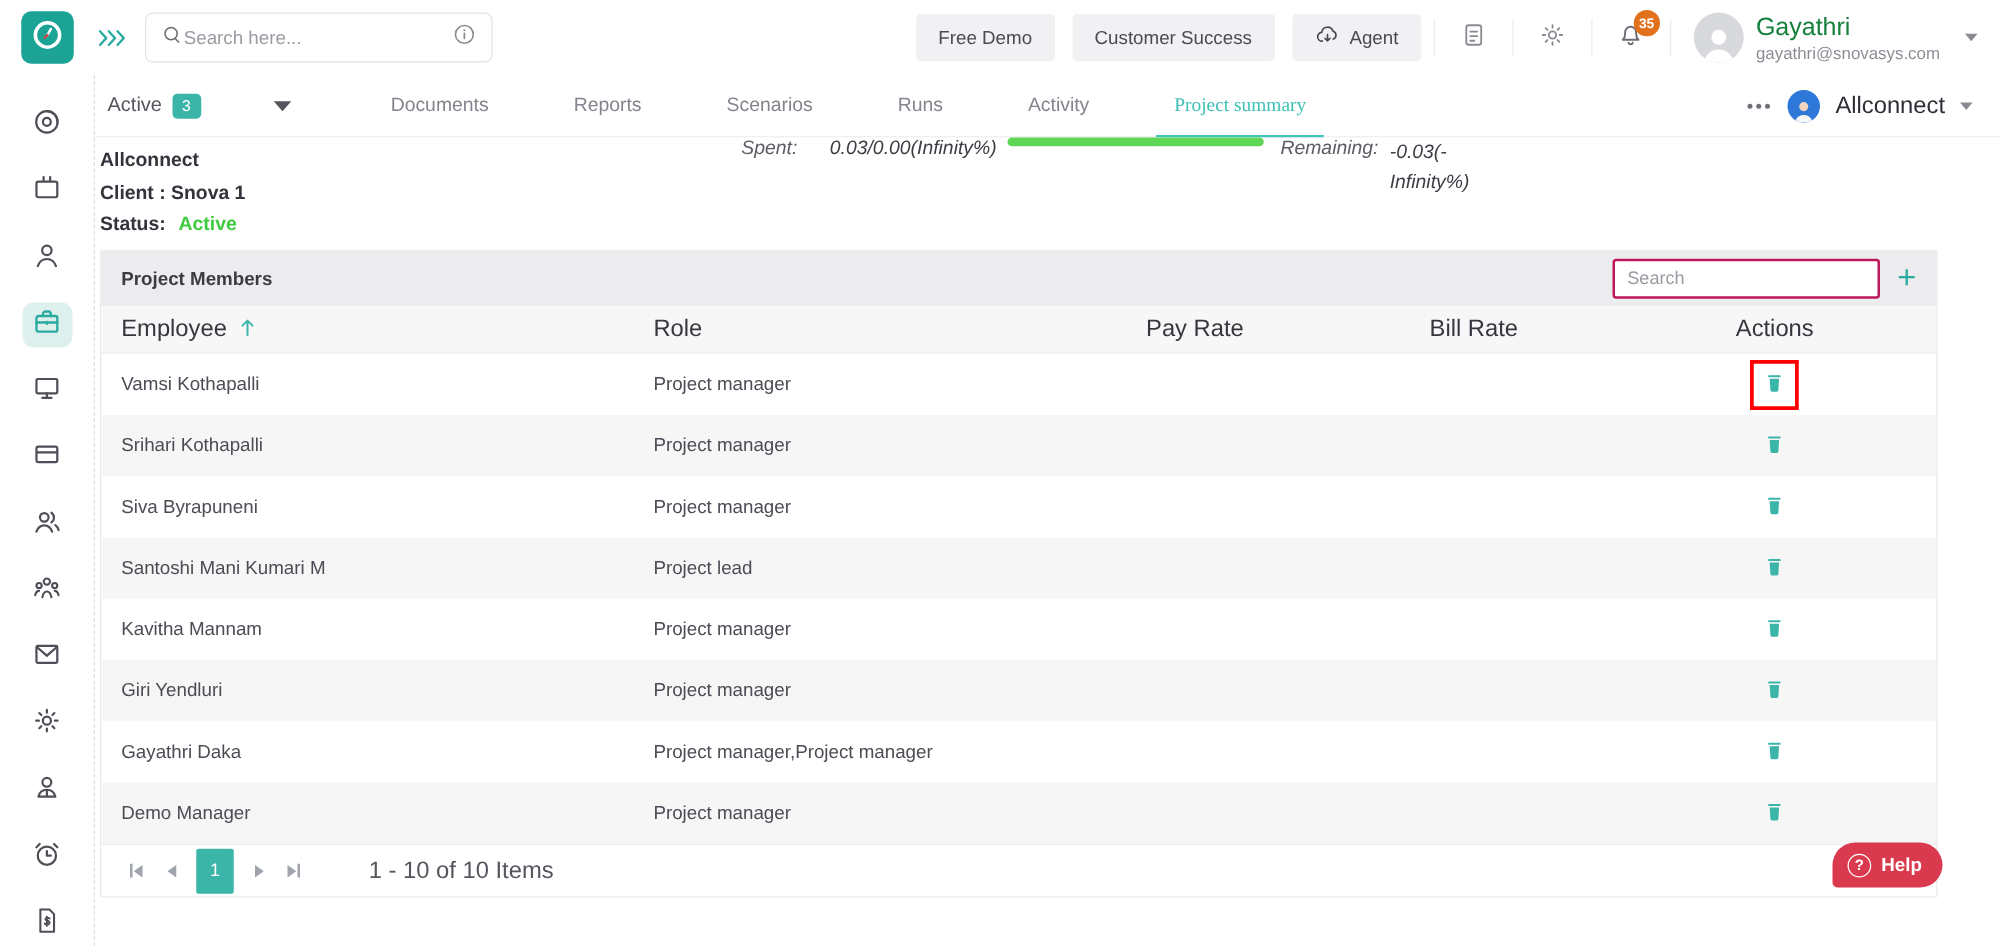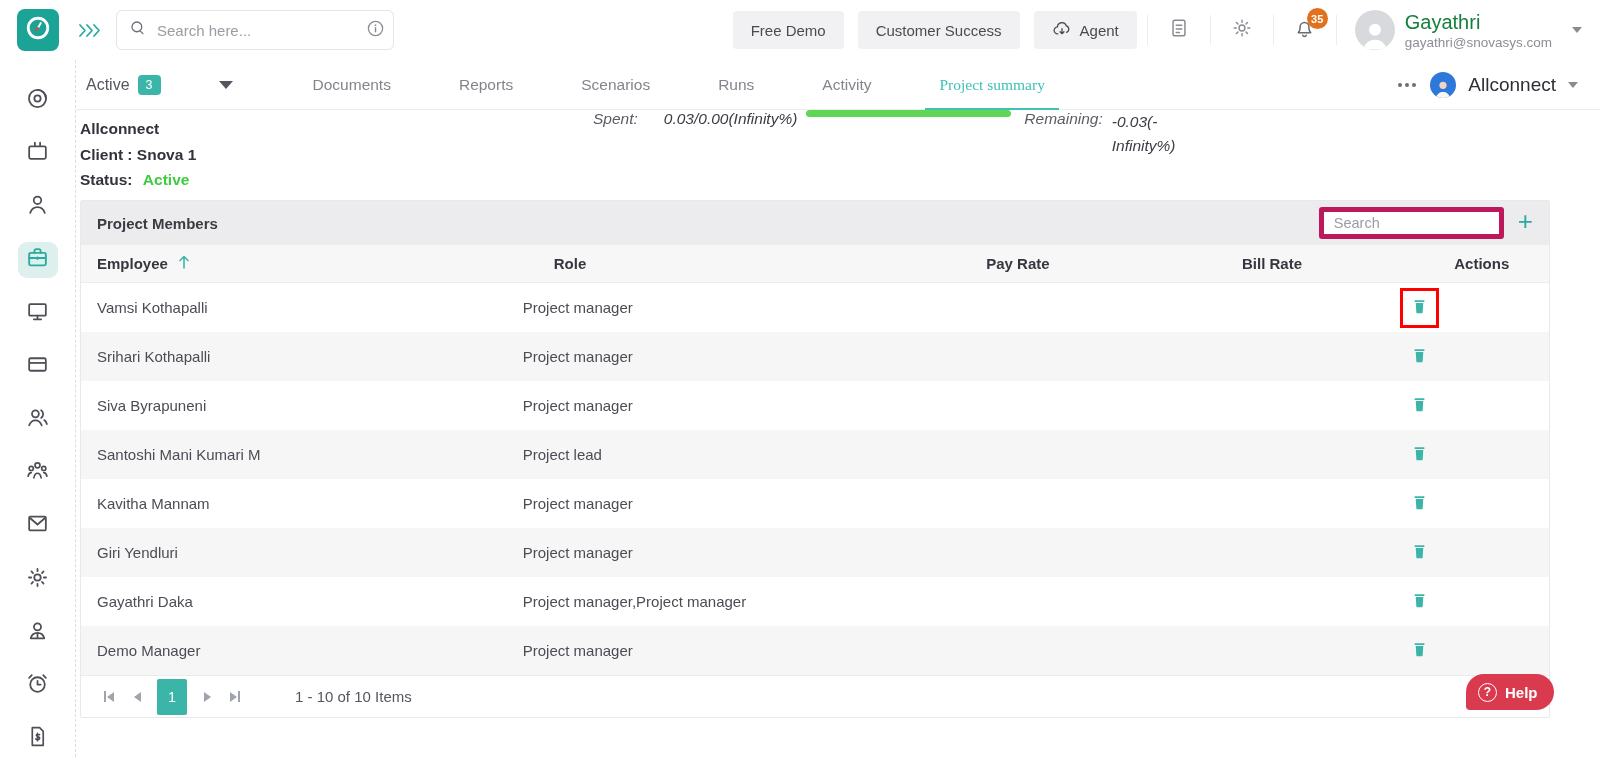--- a/index.html
+++ b/index.html
@@ -4,21 +4,21 @@
 <style>
   * { margin:0; padding:0; box-sizing:border-box; }
   html,body { width:1600px; height:757px; background:#fff; font-family:"Liberation Sans", sans-serif; }
   .page { position:relative; width:1600px; height:757px; overflow:hidden; background:#fff; }
 
   
   .topbar { position:absolute; top:0; left:0; width:1600px; height:60px; background:#fff; display:flex; align-items:center; z-index:5; }
   .logo-wrap { width:76px; display:flex; justify-content:center; }
   .logo { width:42px; height:42px; background:#1ba396; border-radius:8px; display:flex; align-items:center; justify-content:center; cursor:pointer; }
   .chevrons { margin-left:2px; margin-right:14px; display:flex; align-items:center; cursor:pointer; }
-  .searchbox { width:278px; height:40px; border:1px solid #e3e3e8; border-radius:6px; display:flex; align-items:center; padding:0 12px; gap:10px; background:#fff; }
+  .searchbox { width:278px; height:40px; border:1px solid #e3e3e8; border-radius:6px; display:flex; align-items:center; padding:0 12px; background:#fff; }
   .searchbox input { border:none; outline:none; flex:1; font-size:15px; color:#555; font-family:"Liberation Sans",sans-serif; background:transparent; }
   .searchbox input::placeholder { color:#9b9ba3; }
   .topbar-right { margin-left:auto; display:flex; align-items:center; padding-right:18px; }
   .pill-btn { background:#f1f1f4; border:none; border-radius:4px; padding:0 18px; height:38px; font-size:15px; color:#4a4a52; font-family:"Liberation Sans",sans-serif; cursor:pointer; display:flex; align-items:center; gap:8px; margin-left:14px; }
   .vsep { width:1px; height:30px; background:#ececef; margin:0 10px; }
   .icon-btn { width:42px; height:40px; display:flex; align-items:center; justify-content:center; cursor:pointer; position:relative; }
   .badge { position:absolute; top:-2px; right:-2px; min-width:21px; height:21px; border-radius:50%; background:#e2711d; color:#fff; font-size:11px; font-weight:bold; display:flex; align-items:center; justify-content:center; }
   .user-chip { display:flex; align-items:center; gap:10px; margin-left:8px; cursor:pointer; }
   .avatar { width:40px; height:40px; border-radius:50%; background:#d8d9dd; overflow:hidden; display:flex; align-items:flex-end; justify-content:center; }
   .user-name { font-size:20px; color:#15803d; line-height:1.25; }
@@ -57,39 +57,39 @@
   .muted-label { font-size:15.5px; color:#5c5c65; }
   .spent-value { font-size:15.5px; color:#3c3c44;margin-left:17px; }
   .progress { width:205px; height:7px; border-radius:4px; background:#5fd655; }
   .remaining-value { width:96px; font-size:15.5px; color:#3c3c44; line-height:1.55; overflow-wrap:anywhere; }
 
   
   .panel { position:absolute; top:200px; left:80px; width:1470px; border:1px solid #e9e9ec; border-radius:2px; background:#fff; }
   .panel-head { height:44px; background:#ececee; display:flex; align-items:center; padding:0 12px 0 16px; }
   .panel-title { font-size:15px; font-weight:bold; color:#3b3b44; }
   .panel-head-right { margin-left:auto; display:flex; align-items:center; gap:14px; }
-  .member-search { width:185px; height:32px; border:5px solid #be185d; border-radius:3px; padding:0 10px; font-size:14.5px; color:#555; outline:none; font-family:"Liberation Sans",sans-serif; background:#fff; }
+  .member-search { width:214px; height:32px; border:2px solid #be185d; border-radius:3px; padding:0 10px; font-size:14.5px; color:#555; outline:none; font-family:"Liberation Sans",sans-serif; background:#fff; }
   .member-search::placeholder { color:#9b9ba3; }
   .add-btn { background:none; border:none; color:#2aab9f; font-size:26px; line-height:1; cursor:pointer; padding:0 4px 4px 0; font-family:"Liberation Sans",sans-serif; }
   .grid { display:grid; grid-template-columns:29% 23% 15.2% 15.2% auto; align-items:center; }
-  .thead { height:38px; background:#f7f7f8; border-bottom:1px solid #ececef; font-size:15px; font-weight:bold; color:#36363e;gap:31px; }
+  .thead { height:38px; background:#f7f7f8; border-bottom:1px solid #ececef; font-size:19px; font-weight:normal; color:#36363e; }
   .thead .cell, .trow .cell { padding-left:16px; }
   .cell.center { padding-left:0; text-align:center; }
   .th-employee { display:flex; align-items:center; gap:10px; }
   .trow { height:49px; font-size:15px; color:#4c4c55; }
   .trow:nth-child(even) { background:#f6f6f7; }
   .trash-btn { background:none; border:none; cursor:pointer; display:inline-flex; align-items:center; justify-content:center; padding:4px; }
   .annotation-box { display:inline-flex; align-items:center; justify-content:center; border:3px solid #ff0000; padding:3px 5px; }
   .pager { height:42px; display:flex; align-items:center; padding-left:14px; border-top:1px solid #ececef; }
   .pg-btn { width:28px; height:32px; display:flex; align-items:center; justify-content:center; background:none; border:none; cursor:pointer; gap:1px; }
   .pg-page { width:30px; height:36px; background:#3cb5a9; color:#fff; font-size:14.5px; display:flex; align-items:center; justify-content:center; border:none; border-radius:2px; margin:0 6px; cursor:pointer; font-family:"Liberation Sans",sans-serif; }
   .tri-l { width:0;height:0;border-top:5px solid transparent;border-bottom:5px solid transparent;border-right:7px solid #9fa3ab; }
   .tri-r { width:0;height:0;border-top:5px solid transparent;border-bottom:5px solid transparent;border-left:7px solid #9fa3ab; }
   .pg-bar { width:2px; height:11px; background:#9fa3ab; }
-  .pager-info { margin-left:46px; font-size:15px; color:#55555e; }
+  .pager-info { margin-left:46px; font-size:19px; color:#55555e; }
 
   
   .help-btn { position:absolute; top:674px; left:1466px; height:36px; padding:0 16px 0 12px; background:#d93a4e; border:none; border-radius:18px 18px 18px 4px; color:#fff; display:flex; align-items:center; gap:8px; font-size:15px; font-weight:bold; cursor:pointer; font-family:"Liberation Sans",sans-serif; }
   .q-circle { width:19px; height:19px; border:1.5px solid #fff; border-radius:50%; display:flex; align-items:center; justify-content:center; font-size:12px; font-weight:bold; }
 </style>
 </head>
 <body>
 
 <div class="page">
 

